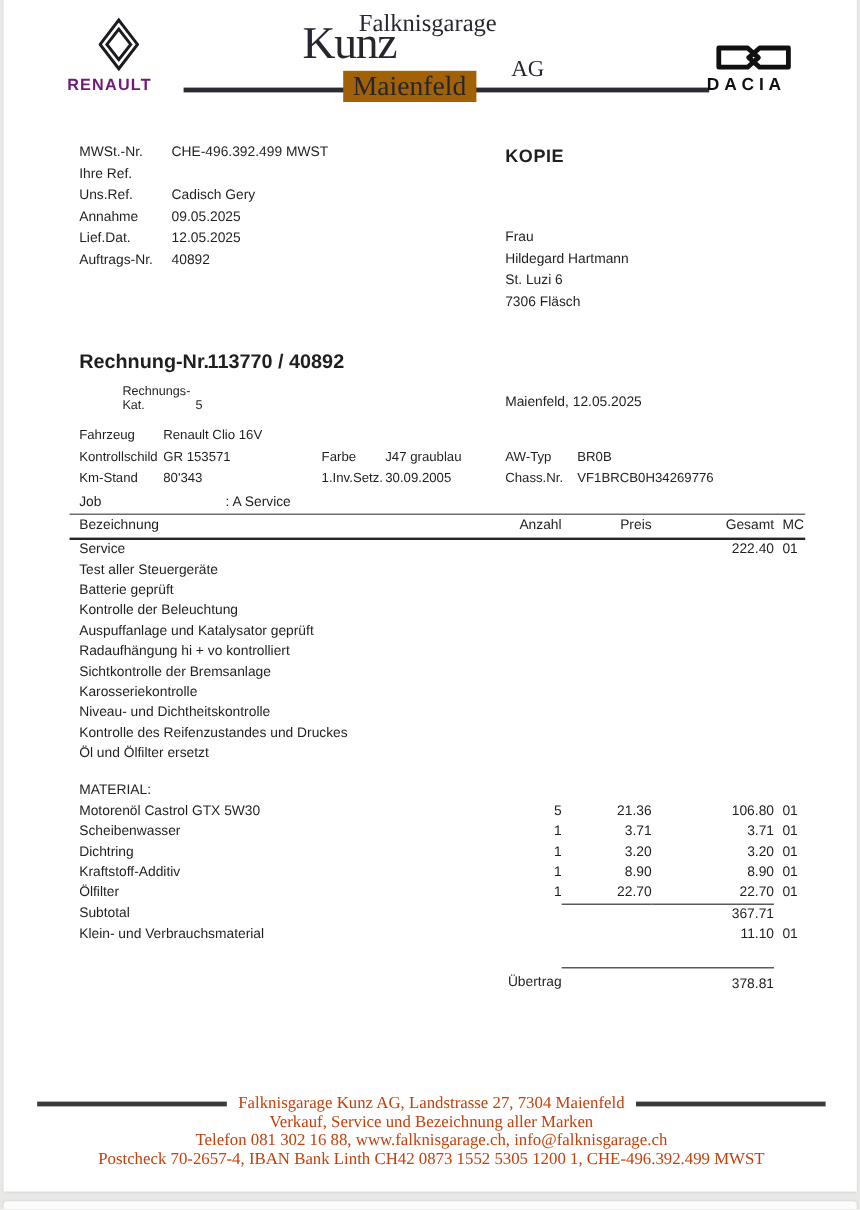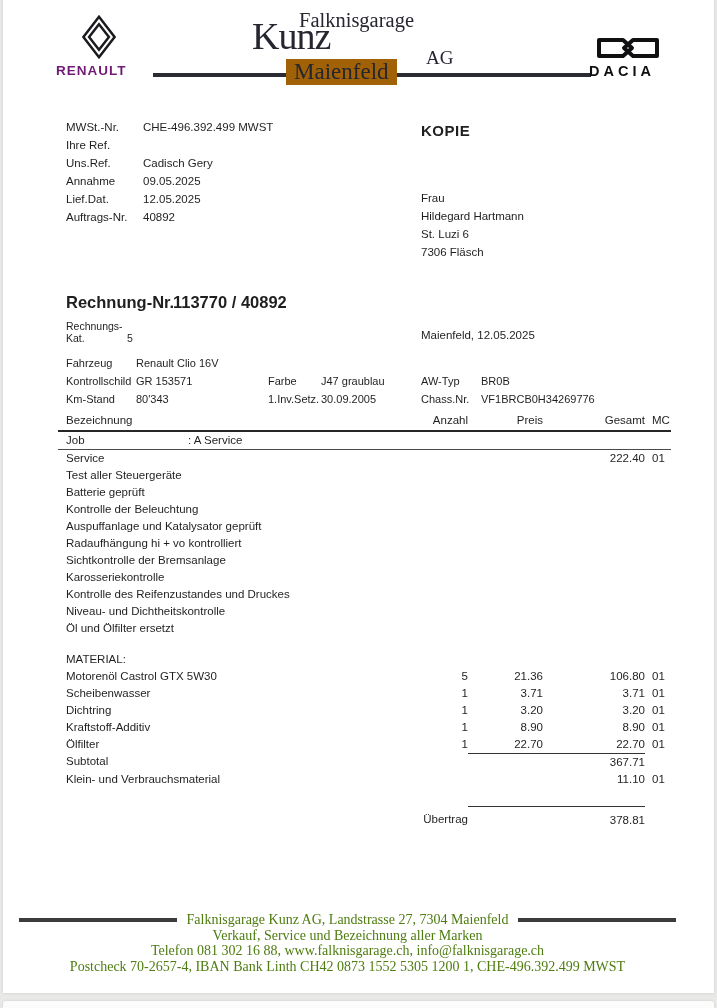--- a/index.html
+++ b/index.html
@@ -37,21 +37,21 @@
   
   .meta-block{left:63px;top:118px;font-size:11.5px;line-height:18px;}
   .meta-label{display:inline-block;width:77px;}
   .kopie{left:418px;top:122px;font-size:15px;font-weight:bold;letter-spacing:.5px;}
   .recipient{left:418px;top:189px;font-size:11.5px;line-height:18px;}
 
   
   .inv-title{left:63px;top:293px;font-size:16.5px;font-weight:bold;}
   .inv-number{position:absolute;left:107px;top:0;white-space:nowrap;}
   .inv-kat{left:63px;top:320px;font-size:10.5px;}
-  .inv-kat .meta-label{width:61px;}
+  .inv-kat .meta-label{width:61px;margin-left:36px;}
   .place-date{left:418px;top:329px;font-size:11.5px;}
 
   
   .vehicle{left:63px;top:354px;font-size:11px;line-height:18px;}
   .vehicle span{display:inline-block;vertical-align:top;}
   .vl1{width:70px;} .vv1{width:132px;}
   .vl2{width:53px;} .vv2{width:100px;}
   .vl3{width:60px;}
 
   
@@ -64,22 +64,22 @@
   .job-row{border-bottom:1px solid #4a4a4a;}
   .job-label{display:inline-block;width:122px;}
   .check-row{padding-left:8px;line-height:17px;}
   .spacer14{height:14px;}
   .rule-top{border-top:1px solid #333;}
   .carry-row{margin-top:18px;}
   .carry-row .c-qty{padding-top:5px;}
   .carry-row .c-val{grid-column:3 / 5;text-align:right;border-top:1.5px solid #333;padding-top:5px;}
 
   
-  .footer{left:16px;top:912px;width:657px;text-align:center;
-    font-family:"Liberation Serif",serif;font-size:14px;line-height:15.5px;color:#4d7c0f;}
+  .footer{left:28px;top:912px;width:657px;text-align:center;
+    font-family:"Liberation Serif",serif;font-size:14px;line-height:15.5px;color:#c2410c;}
   .footer-line1{display:flex;align-items:center;gap:10px;}
   .footer-line1 .frule{flex:1;height:3.5px;background:#3b3b3b;}
   svg{display:block;}
 </style>
 </head>
 <body>
 
 <div class="page">
 
   <div>
@@ -163,36 +163,36 @@
     <div>
       <span class="vl1">Kontrollschild</span><span class="vv1">GR 153571</span><span class="vl2">Farbe</span><span class="vv2">J47 graublau</span><span class="vl3">AW-Typ</span><span>BR0B</span>
     </div>
     <div>
       <span class="vl1">Km-Stand</span><span class="vv1">80'343</span><span class="vl2">1.Inv.Setz.</span><span class="vv2">30.09.2005</span><span class="vl3">Chass.Nr.</span><span>VF1BRCB0H34269776</span>
     </div>
   </div>
 
   <div class="abs table">
 
+    <div class="trow job-row">
+      <span class="c-desc"><span class="job-label">Job</span><span>: A Service</span></span>
+      <span class="c-qty"></span>
+        <span class="c-price"></span>
+        <span class="c-total"></span>
+        <span class="c-mc"></span>
+    </div>
+
     <div class="trow thead">
       <span class="c-desc">Bezeichnung</span>
       <span class="c-qty">Anzahl</span>
       <span class="c-price">Preis</span>
       <span class="c-total">Gesamt</span>
       <span class="c-mc">MC</span>
     </div>
 
-    <div class="trow job-row">
-      <span class="c-desc"><span class="job-label">Job</span><span>: A Service</span></span>
-      <span class="c-qty"></span>
-        <span class="c-price"></span>
-        <span class="c-total"></span>
-        <span class="c-mc"></span>
-    </div>
-
     <div class="trow">
       <span class="c-desc">Service</span>
       <span class="c-qty"></span>
         <span class="c-price"></span>
       <span class="c-total">222.40</span>
       <span class="c-mc">01</span>
     </div>
 
     <div>
 
@@ -203,23 +203,23 @@
         <div class="check-row">Kontrolle der Beleuchtung</div>
 
         <div class="check-row">Auspuffanlage und Katalysator geprüft</div>
 
         <div class="check-row">Radaufhängung hi + vo kontrolliert</div>
 
         <div class="check-row">Sichtkontrolle der Bremsanlage</div>
 
         <div class="check-row">Karosseriekontrolle</div>
 
+        <div class="check-row">Niveau- und Dichtheitskontrolle</div>
+
         <div class="check-row">Kontrolle des Reifenzustandes und Druckes</div>
-
-        <div class="check-row">Niveau- und Dichtheitskontrolle</div>
 
         <div class="check-row">Öl und Ölfilter ersetzt</div>
       </div>
 
     <div class="spacer14"></div>
 
     <div class="check-row">MATERIAL:</div>
 
     <div>
 

